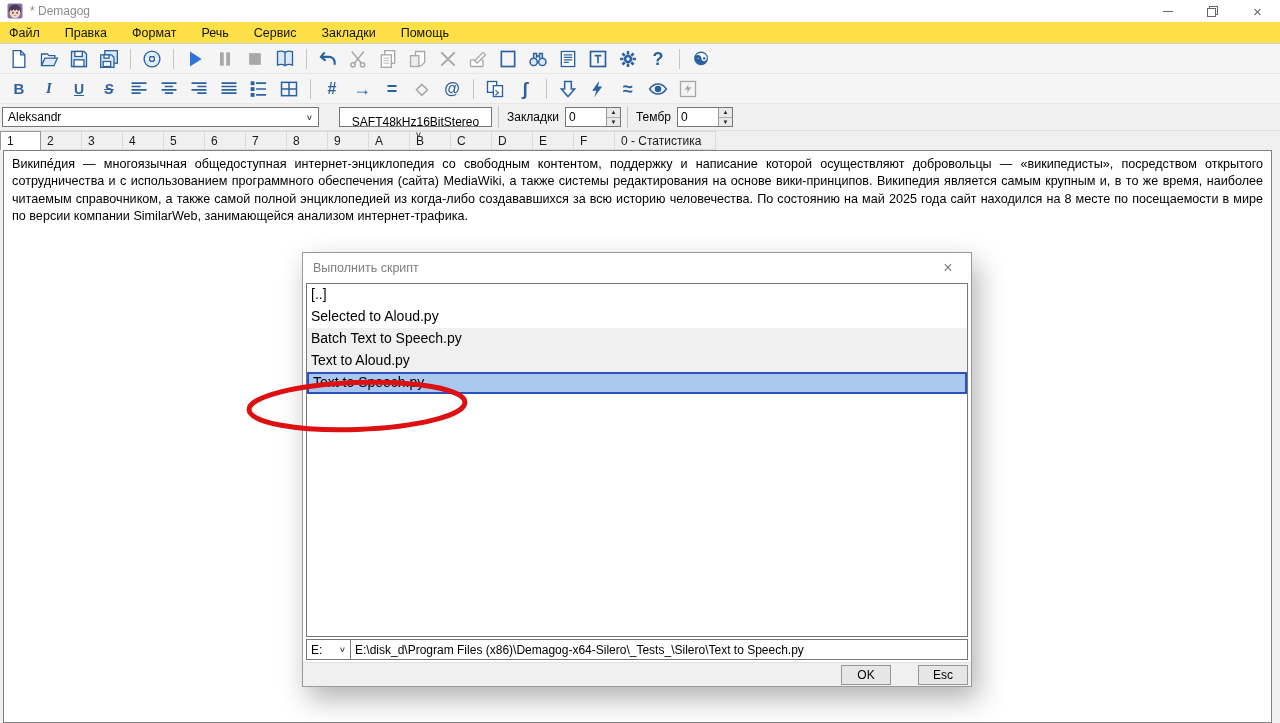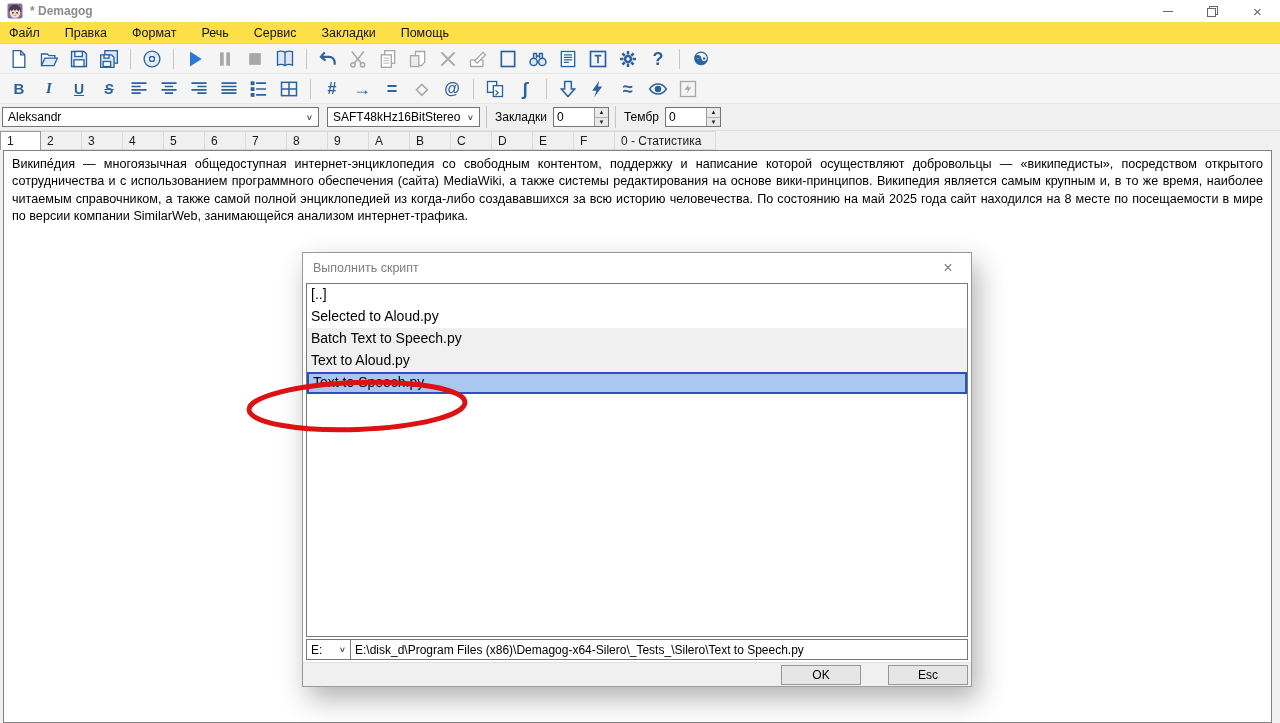--- a/index.html
+++ b/index.html
@@ -3,21 +3,21 @@
 <meta charset="utf-8">
 <style>
   * { margin:0; padding:0; box-sizing:border-box; }
   html,body { width:1280px; height:723px; overflow:hidden; }
   body { font-family:"Liberation Sans", sans-serif; background:#fff; }
   .app { position:relative; width:1280px; height:723px; background:#f0f0f0; }
 
   
   .titlebar { height:22px; background:#fff; display:flex; align-items:center; padding-left:7px; }
   .appicon { width:16px; height:16px; flex:0 0 16px; }
-  .title-text { color:#8c8c8c; font-size:12px; margin-left:7px;font-weight:bold; }
+  .title-text { color:#8c8c8c; font-size:12px; margin-left:7px; }
   .win-controls { margin-left:auto; display:flex; height:22px; }
   .wc { width:45px; display:flex; align-items:center; justify-content:center; color:#666; }
   .wc-min i { display:block; width:10px; height:1px; background:#666; }
   .wc-close { font-size:15px; }
 
   
   .menubar { height:22px; background:#fde047; display:flex; align-items:center; padding-left:9px; border-bottom:1px solid #c9d4de; }
   .menu-item { font-size:12.5px; color:#141414; margin-right:25px; }
 
   
@@ -33,21 +33,21 @@
   .gS { text-decoration:line-through; font-style:italic; font-size:14px; font-weight:bold; }
   .gbig { font-size:18px; font-weight:bold; }
   .gmed { font-size:16px; font-weight:bold; }
 
   
   .voicebar { height:27px; background:#f0f0f0; display:flex; align-items:center; padding-left:2px; font-size:12px; border-bottom:1px solid #e0e0e0; }
   .combo { height:20px; background:#fff; border:1px solid #767676; display:flex; align-items:center; justify-content:space-between; padding:7px 5px; }
   .combo .cval { font-size:12px; color:#000; white-space:nowrap; }
   .combo .arrow { color:#444; font-size:10px; margin-left:6px; transform:scaleY(.8); }
   .combo-voice { width:317px; }
-  .combo-format { width:153px; margin-left:8px; }
+  .combo-format { width:153px; margin-left:20px;flex-direction:column; }
   .vsep { width:1px; height:22px; background:#c6c6c6; margin:0 6px; }
   .vlabel { color:#000; margin:0 6px 0 2px; }
   .spin { display:flex; height:20px; border:1px solid #767676; background:#fff; }
   .spin input { width:40px; border:none; outline:none; font-size:12px; padding:0 3px; font-family:inherit; }
   .spin .btns { width:14px; display:flex; flex-direction:column; border-left:1px solid #9a9a9a; }
   .spin .btns div { flex:1; display:flex; align-items:center; justify-content:center; font-size:6px; color:#222; background:#e9e9e9; }
   .spin .btns div:first-child { border-bottom:1px solid #b0b0b0; }
 
   
   .tabrow { height:19px; background:#f0f0f0; display:flex; }
@@ -64,21 +64,21 @@
   .dlg-close { margin-left:auto; width:26px; text-align:center; color:#7e7e7e; font-size:16px; }
   .dlg-list { margin:0 3px; border:1px solid #787878; height:354px; background:#fff; overflow:hidden; }
   .lrow { height:22px; line-height:21px; padding-left:4px; font-size:14px; color:#000; }
   .lrow.alt { background:#f0f0f0; }
   .lrow.sel { background:#a9c7ef; border:2px solid #2a52be; line-height:17px; }
   .dlg-path { margin:2px 3px 0 3px; display:flex; height:21px; }
   .drive { width:45px; border:1px solid #787878; background:#fff; display:flex; align-items:center; justify-content:space-between; padding:0 4px; font-size:12px; }
   .drive .arrow { color:#444; font-size:10px; transform:scaleY(.8); }
   .path-input { flex:1; border:1px solid #787878; border-left:none; font-size:12px; padding:0 4px; font-family:inherit; color:#000; background:#fff; outline:none; }
   .dlg-footer { flex:1; margin-top:2px; background:#f0f0f0; display:flex; align-items:center; justify-content:flex-end; padding-right:3px; border-top:1px solid #e2e2e2; }
-  .dlg-btn { width:80px; height:20px; background:#e6e6e6; border:1px solid #969696; font-size:12px; display:flex; align-items:center; justify-content:center; color:#000; }
+  .dlg-btn { width:50px; height:20px; background:#e6e6e6; border:1px solid #969696; font-size:12px; display:flex; align-items:center; justify-content:center; color:#000; }
   .dlg-btn.ok { margin-right:27px; }
 
   
   .annot { position:absolute; left:242px; top:378px; width:232px; height:58px; z-index:20; pointer-events:none; }
 </style>
 </head>
 <body>
 
 <div class="app">
 

